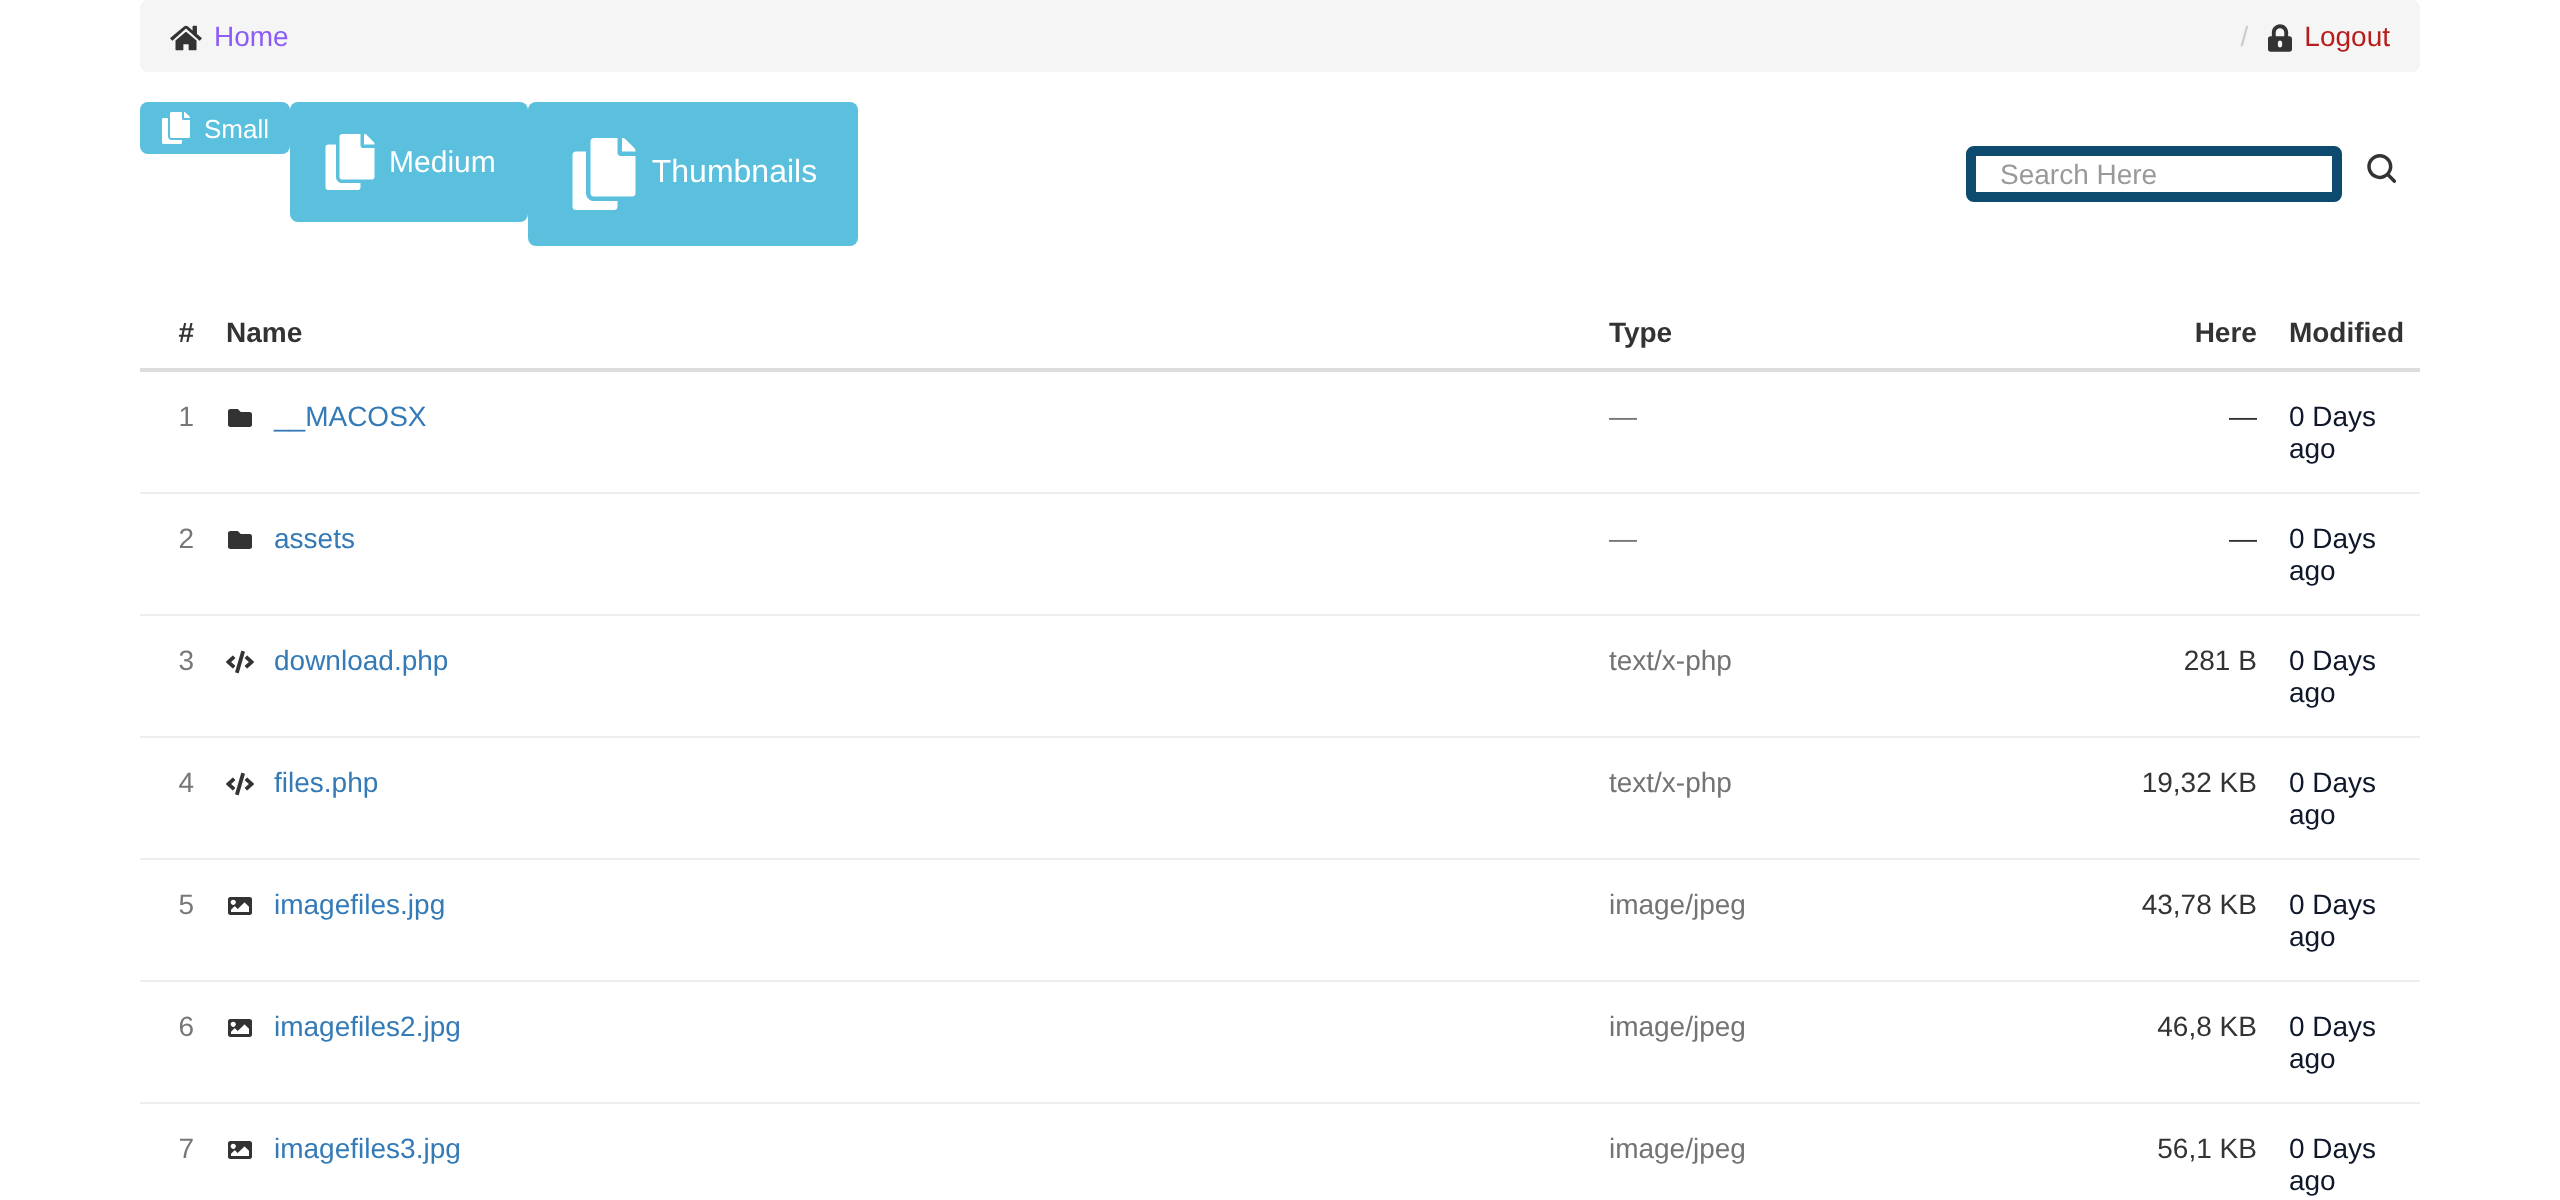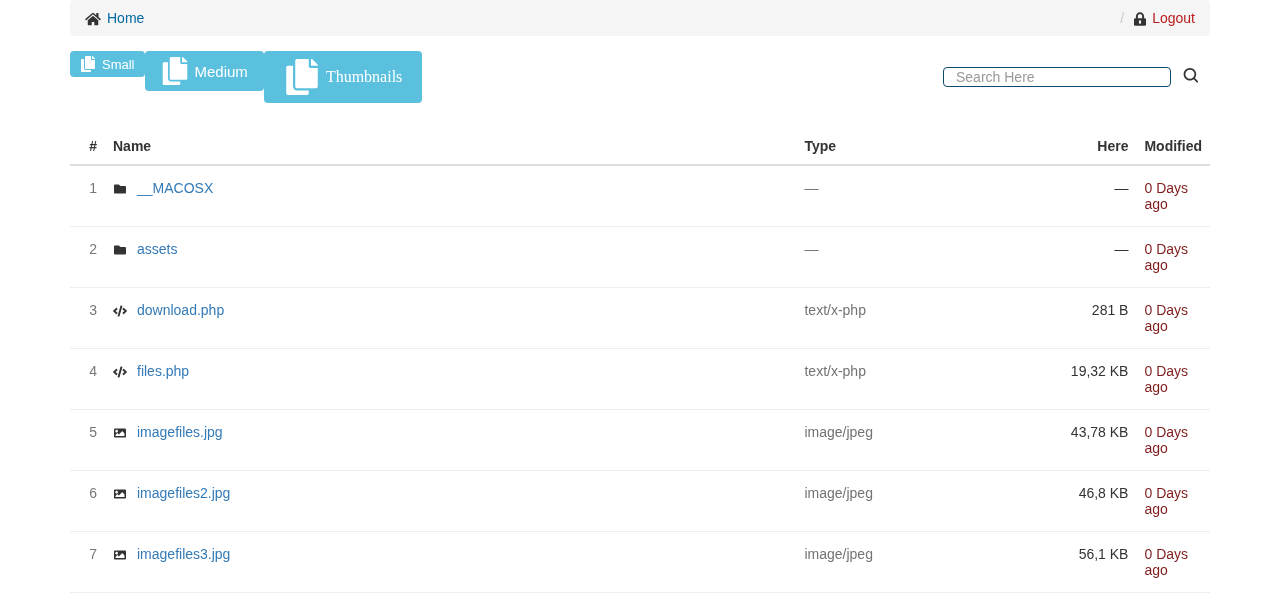--- a/index.html
+++ b/index.html
@@ -1,49 +1,49 @@
 <!DOCTYPE html>
 <html><head>
   <meta charset="utf-8">
   <style>
     * { box-sizing: border-box; margin: 0; padding: 0; }
     body { font-family: "Helvetica Neue", Helvetica, Arial, sans-serif; font-size: 14px; color: #333; background: #fff; }
     .container { width: 1140px; margin: 0 auto; padding: 0; }
     .breadcrumb { background: #f5f5f5; border-radius: 4px; padding: 10px 15px; display: flex; align-items: center; justify-content: space-between; margin-bottom: 15px; }
     .breadcrumb-left { display: flex; align-items: center; gap: 6px; }
-    .breadcrumb-left a { color: #0369a1; text-decoration: none; }
+    .breadcrumb-left a { color: #8b5cf6; text-decoration: none; }
     .breadcrumb-right { display: flex; align-items: center; gap: 6px; color: #777; }
     .breadcrumb-right .sep { color: #ccc; margin-right: 4px; }
     .breadcrumb-right a { color: #b91c1c; text-decoration: none; display: flex; align-items: center; gap: 6px;}
     .toolbar { display: flex; align-items: center; justify-content: space-between; margin: 15px 0 25px 0; }
     .view-buttons { display: flex; align-items: flex-start; }
     .btn { display: inline-flex; align-items: center; gap: 6px; background: #5bc0de; color: #fff; border: none; border-radius: 4px; padding: 6px 12px; cursor: pointer; font-size: 14px; }
     .btn.small { padding: 5px 10px; font-size: 13px; }
-    .btn.medium { padding: 6px 16px; font-size: 15px; }
-    .btn.large { padding: 8px 20px; font-size: 16px; font-family: Liberation Serif, serif; }
+    .btn.medium { padding: 16px 16px; font-size: 15px; }
+    .btn.large { padding: 18px 20px; font-size: 16px; }
     .btn svg { fill: #fff; }
     .search-group { display: flex; align-items: center; }
-    .search-input { border: 1px solid #0c4a6e; border-radius: 4px; padding: 1px 12px; font-size: 14px; width: 228px; color: #555; }
+    .search-input { border: 5px solid #0c4a6e; border-radius: 4px; padding: 1px 12px; font-size: 14px; width: 188px; color: #555; }
     .search-input::placeholder { color: #999; }
     .search-btn { background: none; border: none; padding: 0 12px; cursor: pointer; font-size: 16px; color: #333; }
     table { width: 100%; border-collapse: collapse; }
     th { text-align: left; padding: 10px 8px; font-weight: bold; color: #333; border-bottom: 2px solid #ddd; }
     th.num, td.num { text-align: right; width: 35px; padding-right: 8px; padding-left: 16px; }
     th.size, td.size { text-align: right; width: 90px; }
     th.mod, td.mod { width: 70px; }
     th.type, td.type { width: 250px; }
     td { padding: 14px 8px; border-bottom: 1px solid #eee; vertical-align: top; }
     td.num { color: #777; }
     td.name { }
     td.name .icon { display: inline-block; width: 16px; margin-right: 8px; color: #333; vertical-align: middle; }
     td.name a { color: #337ab7; text-decoration: none; font-weight: 500; text-align: right; }
     td.type a { color: #737373; text-decoration: none; }
     td.type .mdash { color: #777; }
     td.size { color: #333; }
-    td.mod { color: #7f1d1d; }
+    td.mod { color: #0f172a; }
     .home-ico svg, .lock-ico svg { vertical-align: middle; }
     .copy-ico { width: 16px; height: 16px; }
     .copy-ico-m { width: 28px; height: 28px; }
     .copy-ico-l { width: 36px; height: 36px; }
   </style>
 </head>
 <body>
 
 <div class="container">
 

